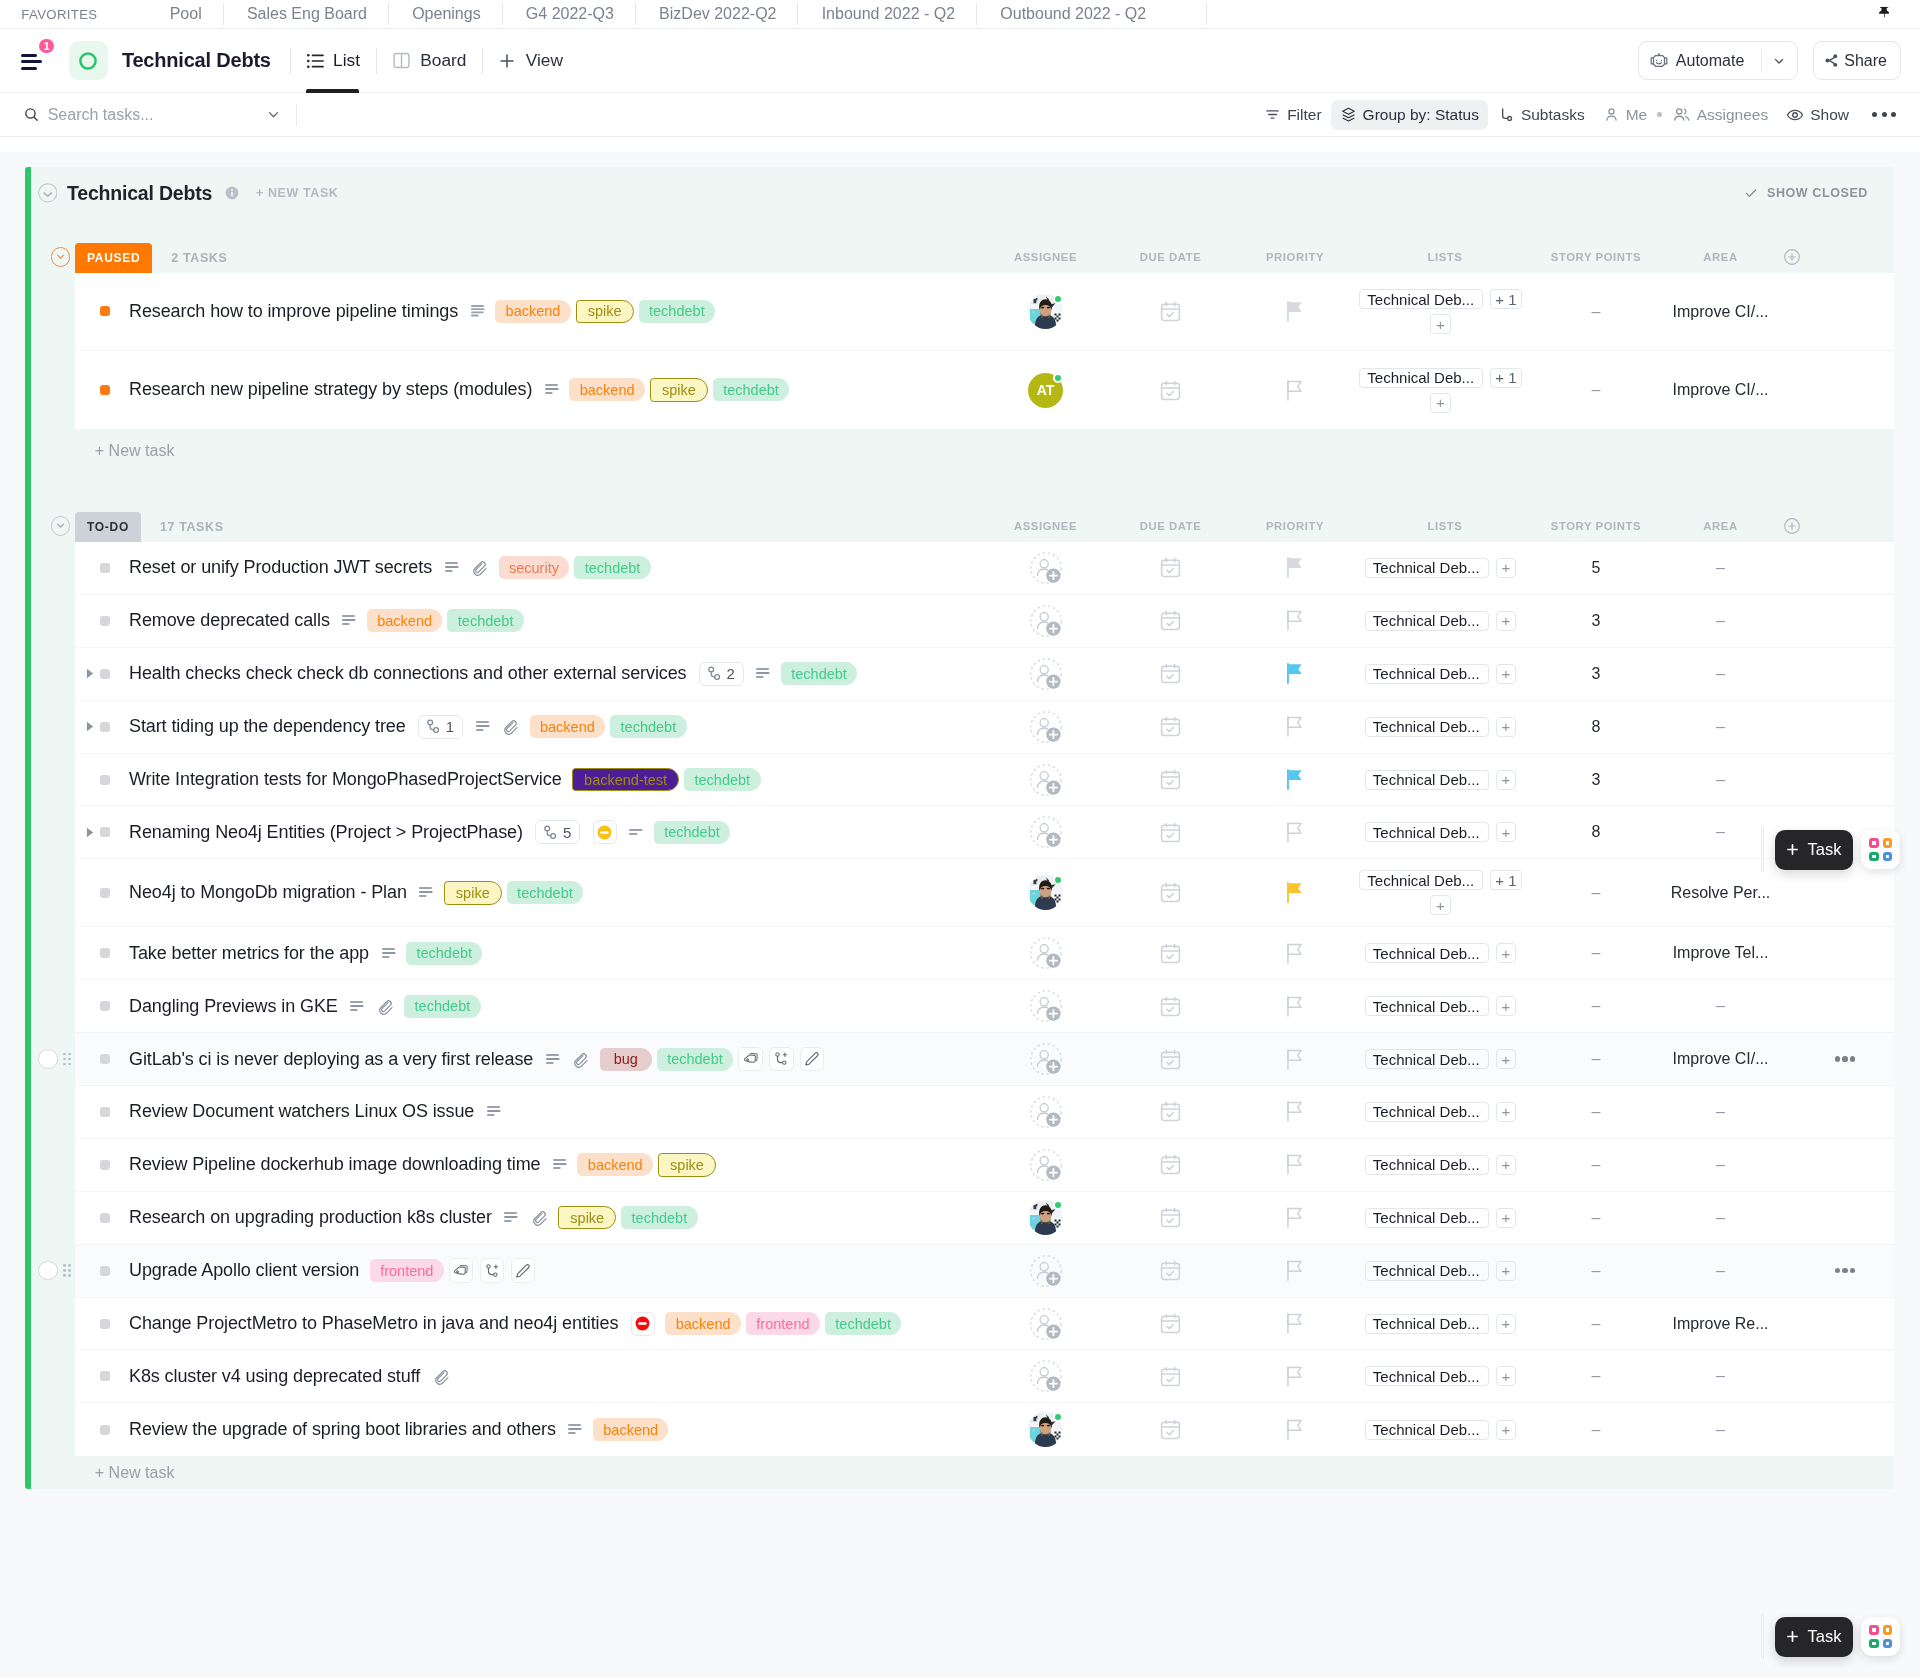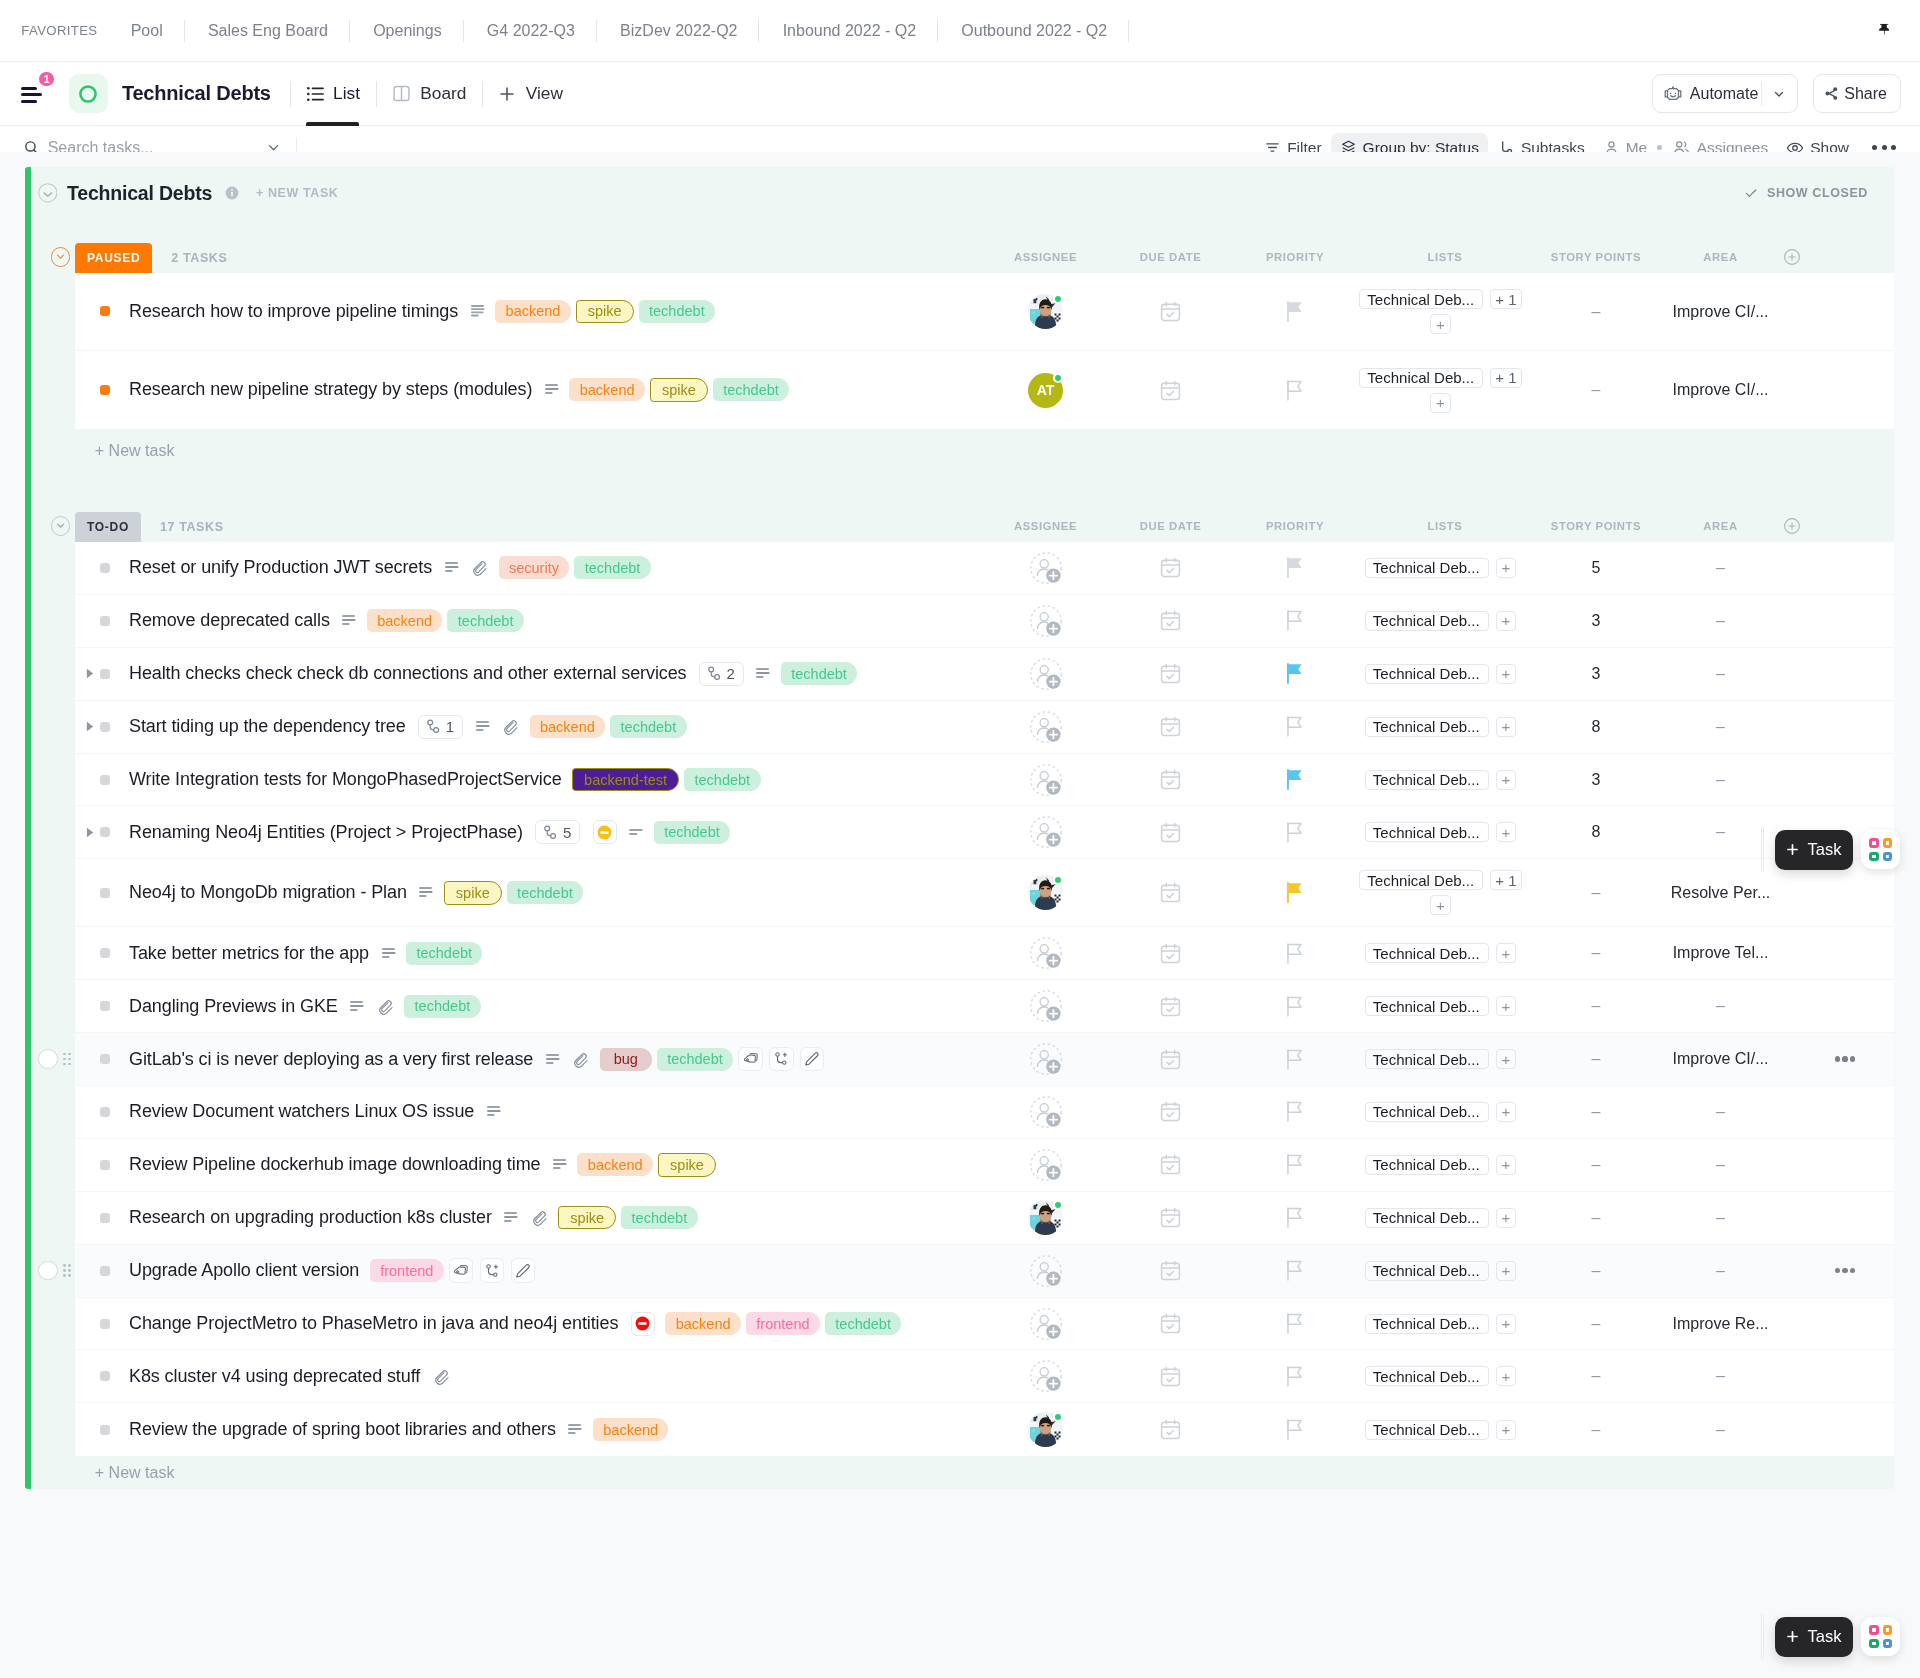--- a/index.html
+++ b/index.html
@@ -2,21 +2,21 @@
 <html><head>
 <meta charset="utf-8">
 <style>
 *{box-sizing:border-box;margin:0;padding:0;}
 html,body{width:1920px;height:1678px;}
 body{font-family:"Liberation Sans",sans-serif;background:#ffffff;overflow:hidden;-webkit-font-smoothing:antialiased;}
 .page-bg{position:absolute;left:0;top:152px;right:0;bottom:0;background:#f8f9fb;}
 svg{display:block;}
 
 
-.fav-bar{height:62px;display:flex;align-items:center;border-bottom:1px solid #eceef1;position:relative;}
+.fav-bar{height:29px;display:flex;align-items:center;border-bottom:1px solid #eceef1;position:relative;gap:39px;}
 .fav-label{font-size:13.2px;color:#7c828d;letter-spacing:.35px;padding-left:21.3px;padding-right:10px;font-weight:400;}
 .fav-item{font-size:16px;color:#7c828d;padding:0 21px 0 23.2px;position:relative;white-space:nowrap;}
 .fav-sep{width:1px;height:22px;background:#e4e7ea;}
 .fav-pin{position:absolute;right:31px;top:50%;transform:translateY(-50%);line-height:0;}
 
 
 .hdr{height:64px;display:flex;align-items:center;border-bottom:1px solid #eceef1;padding-left:18px;padding-right:19px;position:relative;}
 .hamb{position:relative;width:30px;height:16px;display:flex;flex-direction:column;justify-content:space-between;margin-left:2.9px;margin-top:2.8px;}
 .hamb i{display:block;height:3.1px;border-radius:1.6px;background:#14143a;}
 .hamb i:nth-child(1){width:16px;}
@@ -26,21 +26,21 @@
 .space-ico{width:39px;height:39px;border-radius:10px;background:#e8f8ee;display:flex;align-items:center;justify-content:center;margin-left:18px;flex:none;}
 .hdr-title{font-size:20px;font-weight:700;color:#1b1b2f;margin-left:14px;margin-right:19.5px;letter-spacing:-.2px;}
 .hdr-divider{width:1px;height:26px;background:#e4e7ea;flex:none;}
 .views{display:flex;align-items:center;height:64px;}
 .view-item{display:flex;align-items:center;gap:9.3px;font-size:17.3px;color:#2c2f3c;padding:0 15.5px;height:64px;position:relative;}
 .view-item.active{font-weight:400;color:#1b1b2f;}
 .view-item.active:after{content:"";position:absolute;left:15px;right:16.5px;bottom:0;height:4px;background:#1f2024;border-radius:2px 2px 0 0;}
 .hdr-right{margin-left:auto;display:flex;align-items:center;gap:15px;}
 .btn-outline{height:39px;border:1px solid #e3e6ea;border-radius:9px;display:flex;align-items:center;font-size:16px;color:#2c2f3c;background:#fff;}
 .btn-automate{padding-left:10px;}
-.btn-automate .lbl{margin-left:7px;margin-right:3px;}
+.btn-automate .lbl{margin-left:7px;margin-right:17px;}
 .btn-automate .vdiv{width:1px;height:24px;background:#e8eaed;}
 .btn-automate .caret{padding:0 11px 0 10px;display:flex;align-items:center;}
 .btn-share{padding:0 13px 0 10px;gap:5px;}
 
 
 .tb{height:44px;display:flex;align-items:center;border-bottom:1px solid #eceef1;padding-left:22.7px;padding-right:17px;}
 .tb-search{display:flex;align-items:center;gap:8px;width:258px;}
 .tb-search .ph{font-size:16px;color:#9aa1ac;flex:1;}
 .tb-sep{width:1px;height:22px;background:#e9ebee;margin-left:15px;}
 .tb-right{margin-left:auto;display:flex;align-items:center;gap:0px;}

